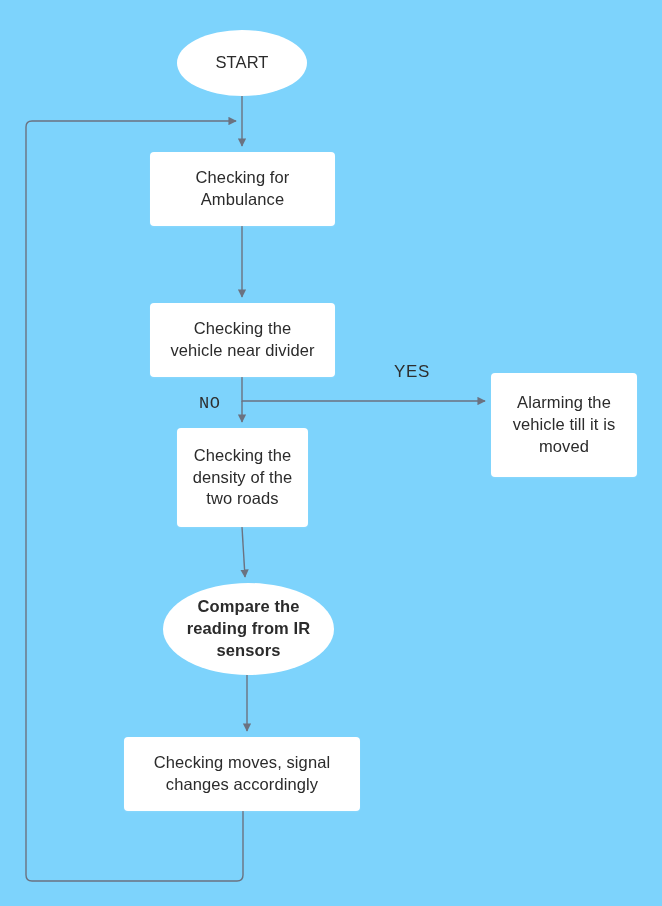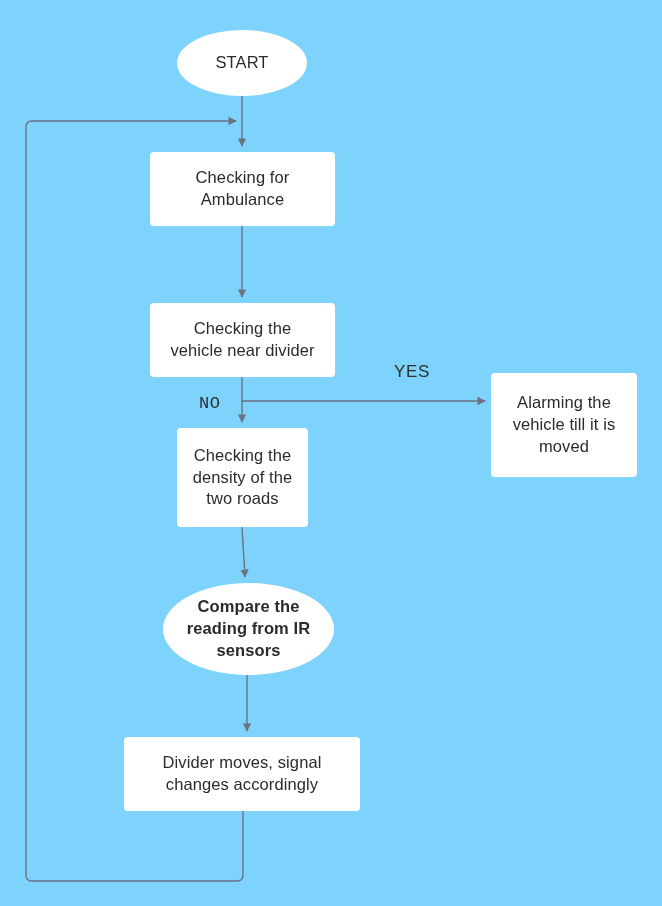--- a/index.html
+++ b/index.html
@@ -128,20 +128,20 @@
 two roads</span>
   </div>
 
   <div class="node terminator" style="left:163px; top:583px; width:171px; height:92px;font-weight:bold;">
     <span>Compare the
 reading from IR
 sensors</span>
   </div>
 
   <div class="node process" style="left:124px; top:737px; width:236px; height:74px;">
-    <span>Divider moves, signal
+    <span>Checking moves, signal
 changes accordingly</span>
   </div>
 
   <div class="edge-label" style="left:199px; top:394px;font-family:Liberation Mono, monospace;">NO</div>
   <div class="edge-label" style="left:394px; top:362px;">YES</div>
 
 </div>
 
 </body></html>

